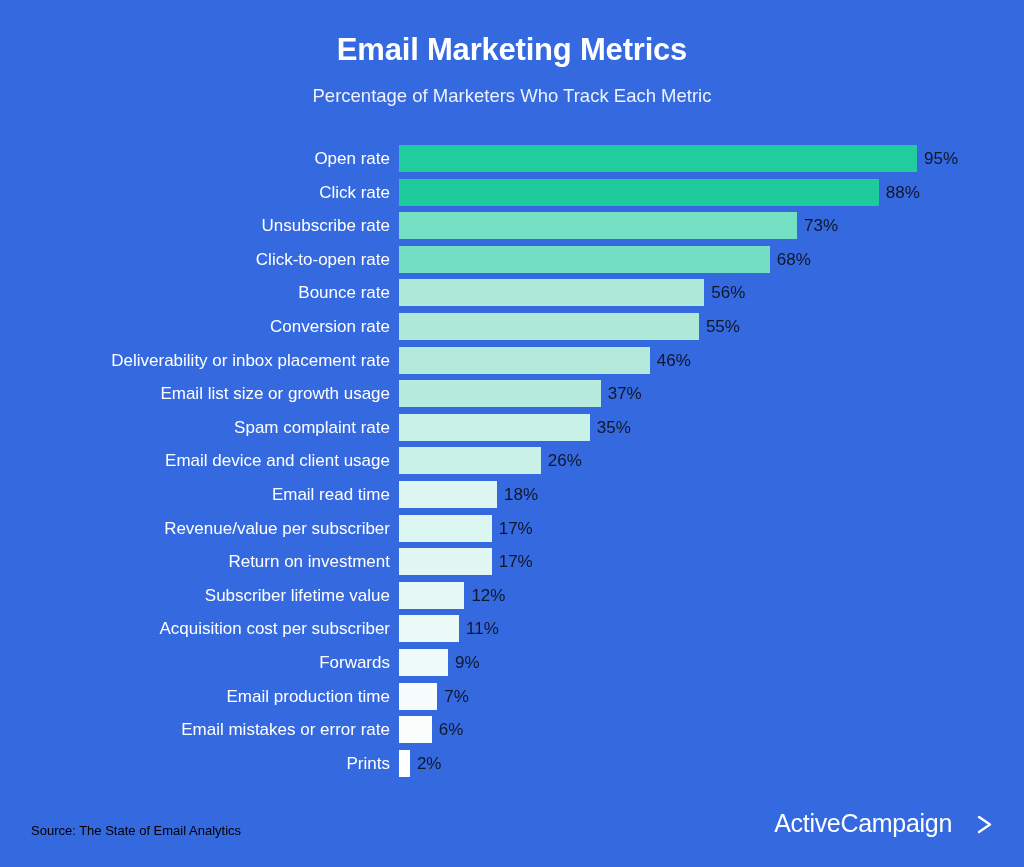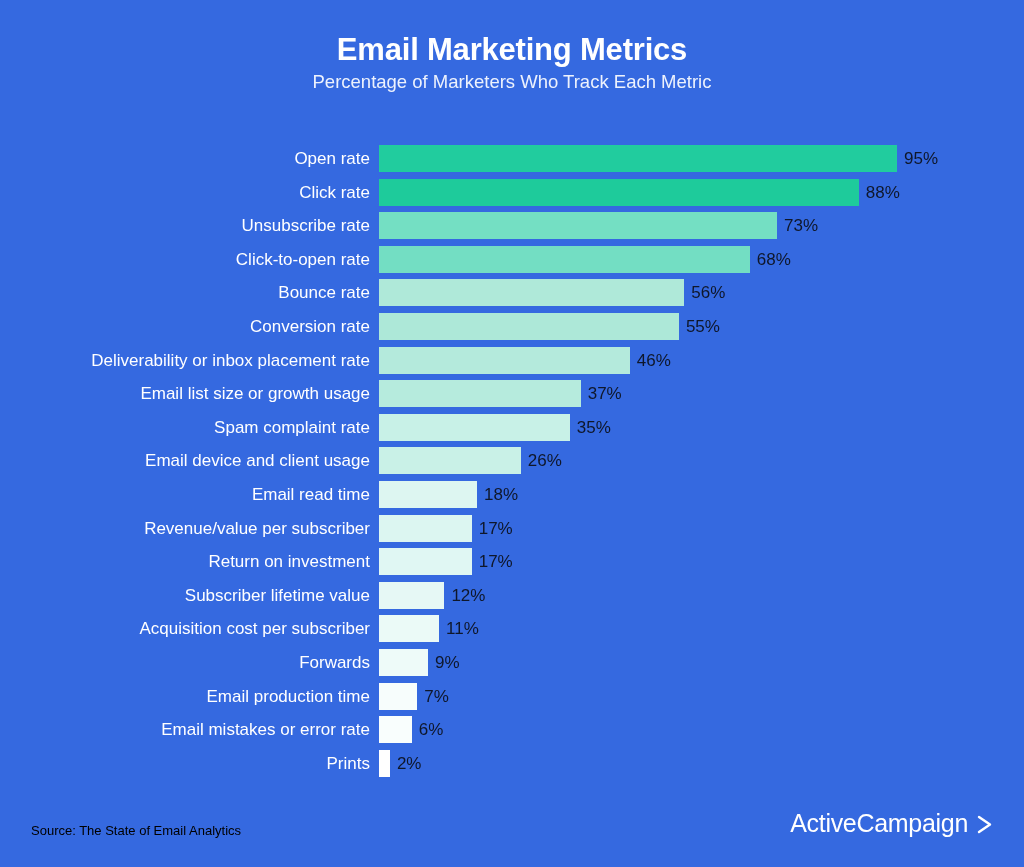--- a/index.html
+++ b/index.html
@@ -34,33 +34,34 @@
 
   .chart-title {
     font-size: 31px;
     font-weight: bold;
     color: #FFFFFF;
     letter-spacing: -0.2px;
     line-height: 40px;
   }
 
   .chart-subtitle {
-    margin-top: 0;
+    margin-top: 14px;
     font-size: 18.5px;
     font-weight: normal;
     color: #EDF2FD;
     line-height: 24px;
   }
 
   
   .chart-area {
     position: absolute;
     top: 145px;
     left: 0;
     width: 1024px;
+    padding-left: 20px;
   }
 
   .bar-row {
     position: relative;
     height: 27px;
     margin-bottom: 6.6px;
     display: flex;
     align-items: center;
   }
 
@@ -108,21 +109,21 @@
     line-height: 18px;
     white-space: nowrap;
   }
 
   .brand-logo {
     position: absolute;
     right: 30px;
     top: 807px;
     display: flex;
     align-items: center;
-    gap: 9px;
+    gap: 25px;
   }
 
   .brand-name {
     font-size: 25px;
     color: #FFFFFF;
     letter-spacing: -0.3px;
     line-height: 32px;
     white-space: nowrap;
   }
 

